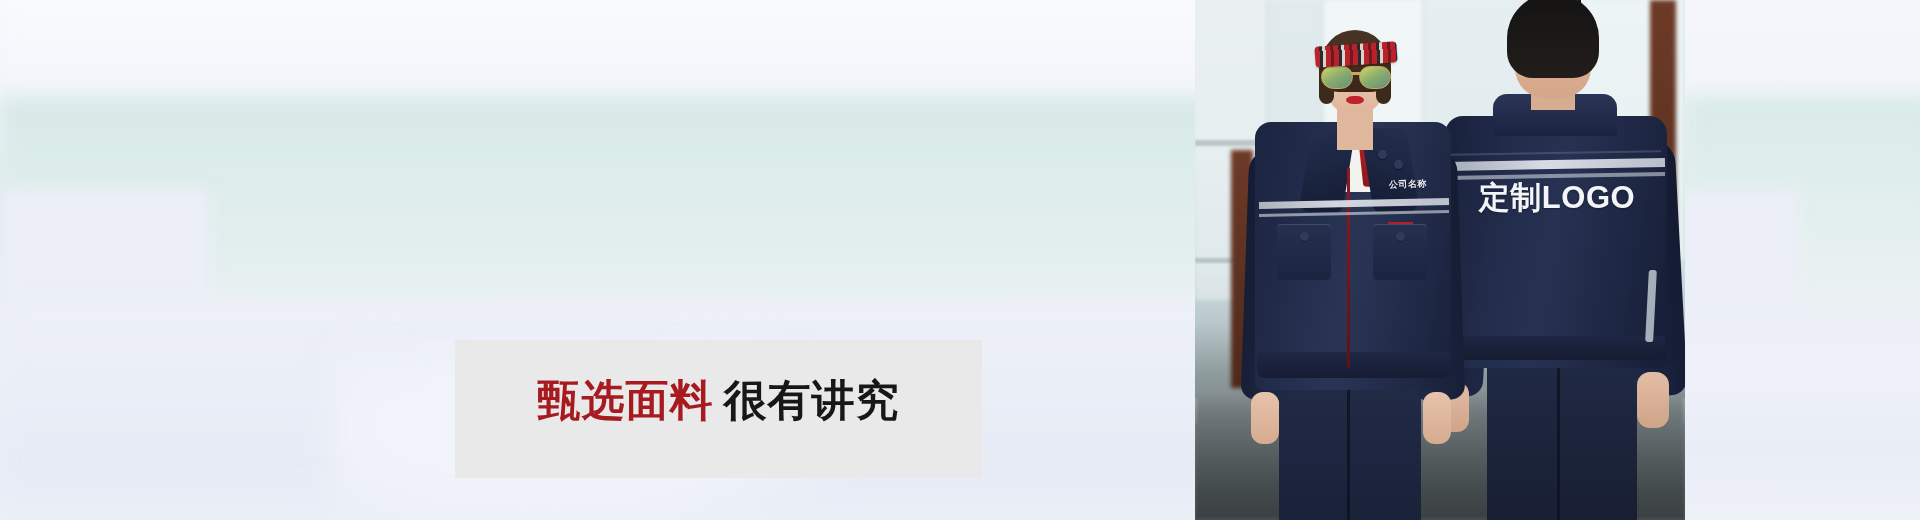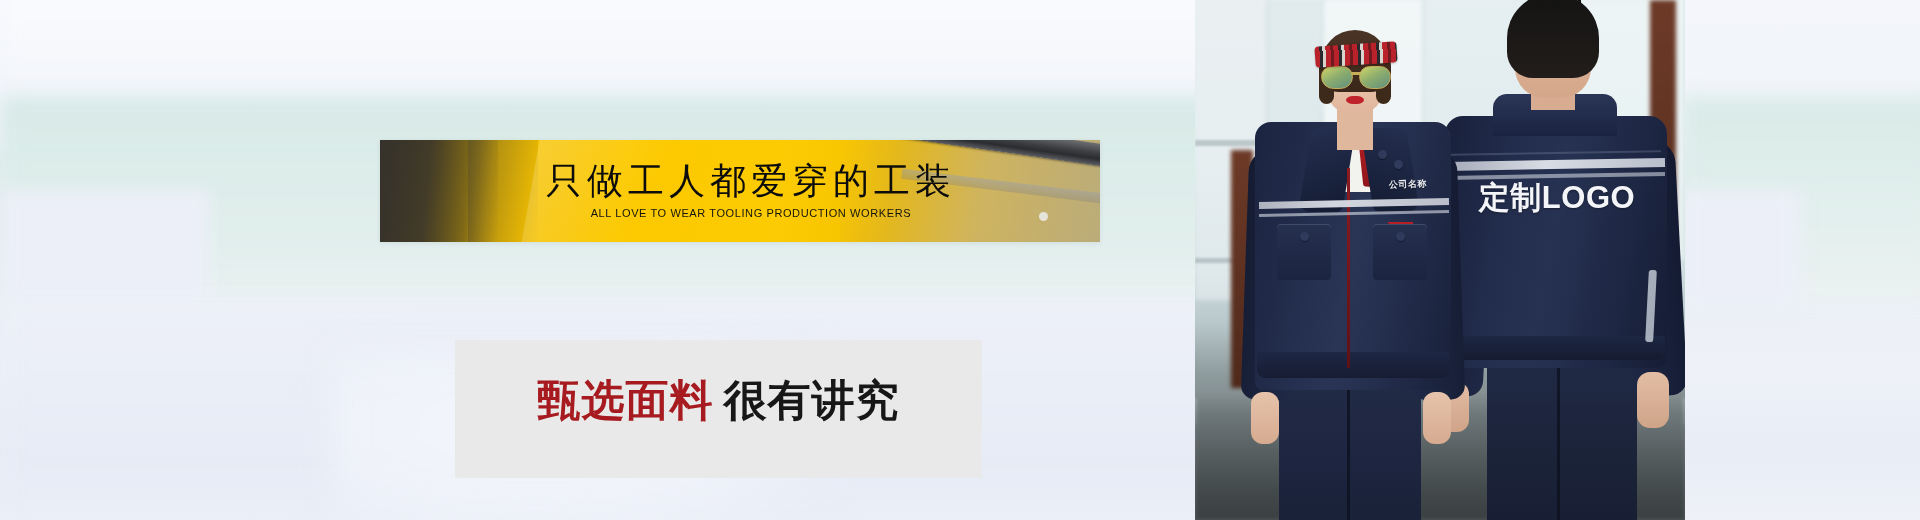--- a/index.html
+++ b/index.html
@@ -579,35 +579,20 @@
 
   <div class="bg-base"></div>
   <div class="bg-white-top"></div>
   <div class="bg-band-teal"></div>
   <div class="bg-band-teal-r"></div>
   <div class="bg-white-notch"></div>
   <div class="bg-white-notch-r"></div>
   <div class="bg-lower"></div>
   <div class="bg-lower-blob"></div>
 
-  <div id="ribbon">
-    <div class="ribbon-yellow"></div>
-    <div class="ribbon-darkleft"></div>
-    <div class="ribbon-darkleft2"></div>
-    <div class="ribbon-sheen"></div>
-    <div class="ribbon-metal"></div>
-    <div class="ribbon-bar"></div>
-    <div class="ribbon-bar2"></div>
-    <div class="ribbon-dot"></div>
-
-    <div class="ribbon-text-wrap">
-      <div id="ribbon-title">只做工人都爱穿的工装</div>
-      <div id="ribbon-sub">ALL LOVE TO WEAR TOOLING PRODUCTION WORKERS</div>
-    </div>
-  </div>
 
   <div id="subcard">
     <div id="subcard-title">
       <span class="em">甄选面料</span><span class="plain">很有讲究</span>
     </div>
   </div>
 
   <div id="photo">
     <div class="ph-glass"></div>
     <div class="ph-panel ph-p1"></div>

